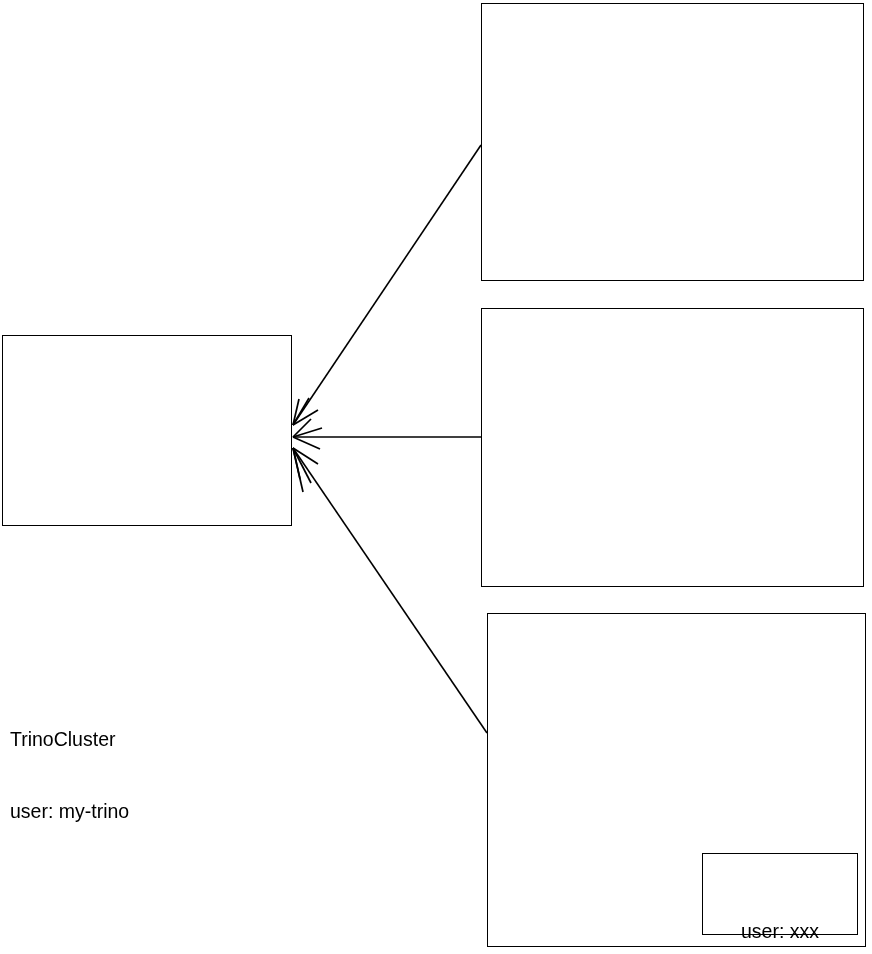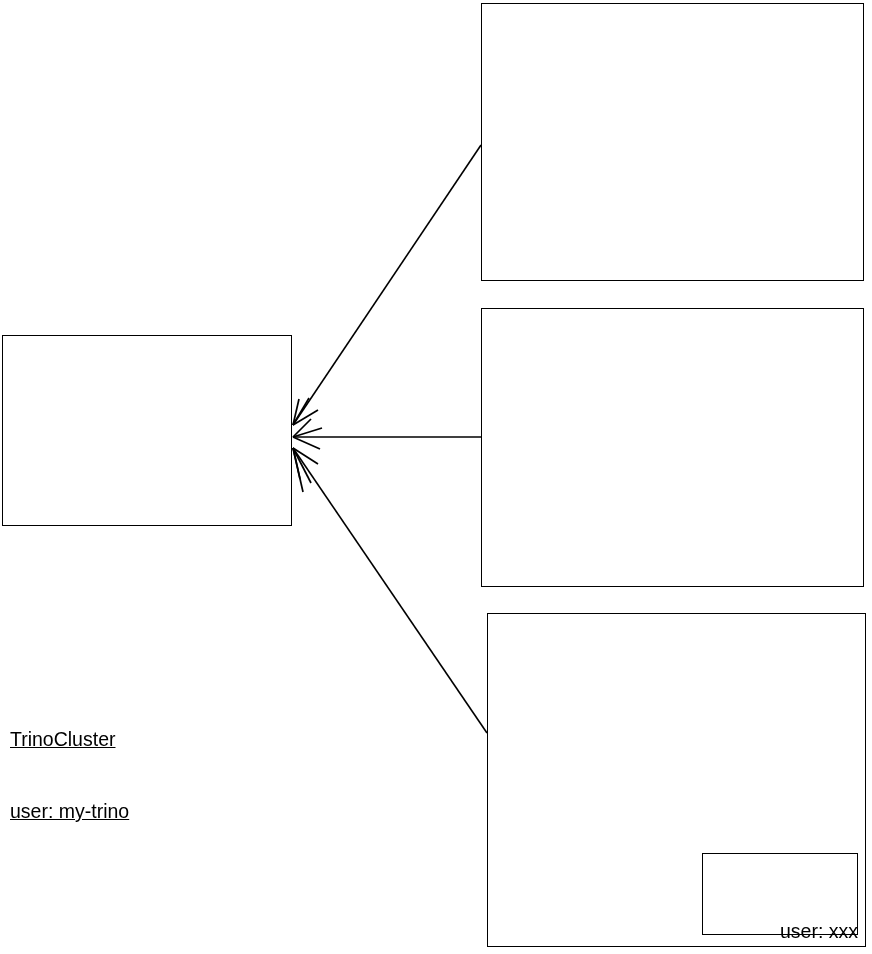--- a/index.html
+++ b/index.html
@@ -29,21 +29,20 @@
     margin: 0;
     white-space: pre;
     font-family: "Liberation Sans", sans-serif;
     font-size: 19.5px;
     line-height: 24px;
     color: #000000;
   }
   .yaml .ln {
     display: block;
     height: 24px;
-    text-decoration: underline;
   }
   #svg-lines {
     position: absolute;
     left: 0;
     top: 0;
     width: 872px;
     height: 954px;
     pointer-events: none;
   }
   .cluster-text {
@@ -55,21 +54,21 @@
     left: 702px;
     top: 864px;
     width: 156px;
     text-align: center;
     font-size: 19.5px;
     line-height: 27px;
     color: #000000;
     font-family: "Liberation Sans", sans-serif;
     white-space: pre;
   }
-  .creds-text .ln { display: block; text-align: right; }
+  .creds-text .ln { display: block; }
 </style>
 </head>
 <body>
 
 <div id="canvas">
 
   <svg id="svg-lines" viewBox="0 0 872 954" xmlns="http://www.w3.org/2000/svg">
 
     <g>
       <line x1="481" y1="145" x2="293" y2="425" stroke="#000000" stroke-width="1.6"></line>

